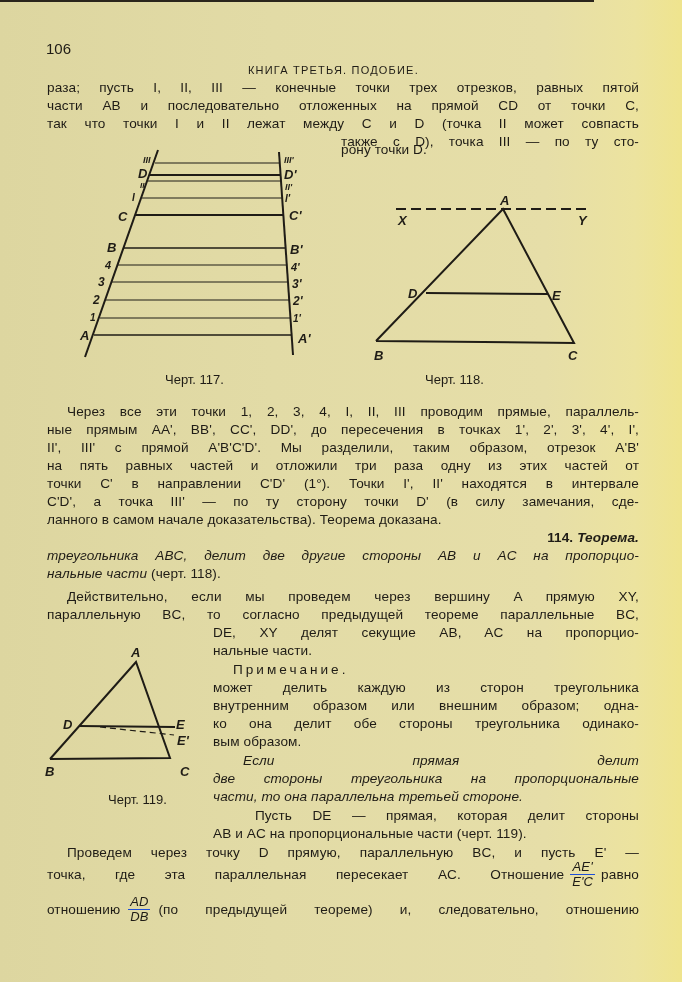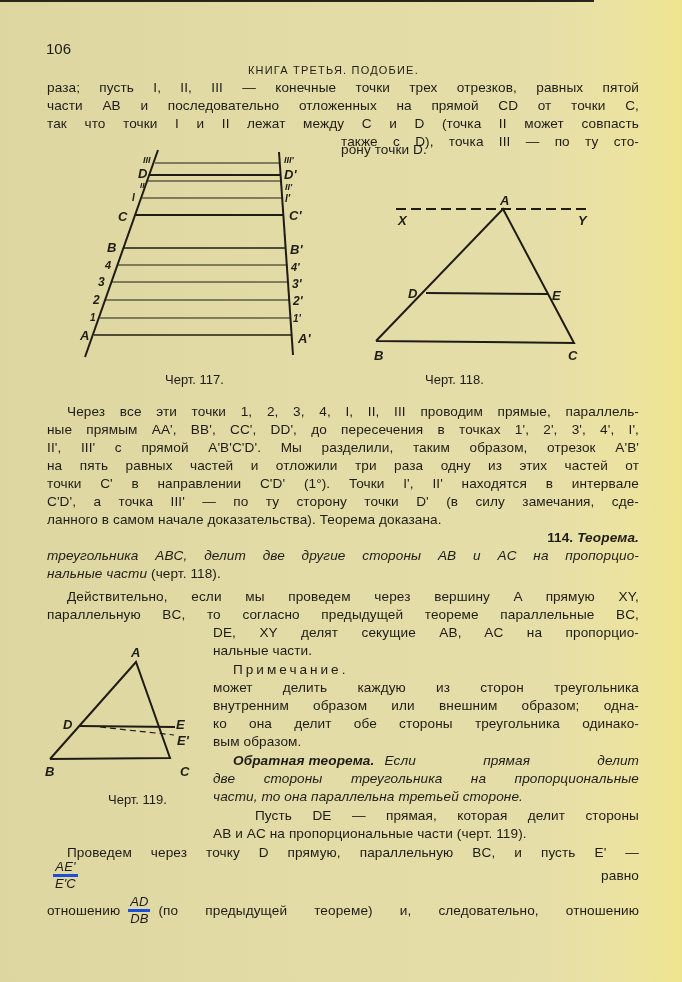--- a/index.html
+++ b/index.html
@@ -13,21 +13,21 @@
     .line {
       position:absolute; white-space:nowrap; font-size:13.6px; line-height:20px;
       transform-origin:0 0; letter-spacing:0.1px;
     }
     i, .it { font-style:italic; }
     .hdr-num { left:46px; top:40px; font-size:15px; }
     .hdr-title { left:248px; top:64px; font-size:11px; letter-spacing:1.2px; }
     .hdr-rule { left:44px; top:67px; width:594px; height:2px; background:#2a251c; }
     .caption { font-size:13px; position:absolute; white-space:nowrap; }
     .frac { display:inline-block; vertical-align:middle; text-align:center; font-style:italic; font-size:13px; line-height:14px; margin:0 6px;}
-    .frac .n { display:block; border-bottom:3px solid #1d4ed8; padding:0 2px; }
+    .frac .n { display:block; border-bottom:1px solid #1d4ed8; padding:0 2px; }
     .frac .d { display:block; padding:0 2px; }
     .spaced { letter-spacing:3px; }
     .bold { font-weight:bold; }
     svg text { font-family:"Liberation Sans", sans-serif; font-style:italic; font-weight:bold; fill:#1f1c16; }
   </style>
 </head>
 <body>
 
 <div class="abs hdr-num">106</div>
 <div class="abs hdr-title">КНИГА ТРЕТЬЯ. ПОДОБИЕ.</div>
@@ -123,21 +123,20 @@
 
 <div class="line" style="left:233px;top:660px;width:406px;display:flex;justify-content:space-between;">
   <span class="spaced">Примечание.</span>
 </div>
 <div class="line" style="left:213px;top:678px;width:426px;text-align:justify;text-align-last:justify;">может делить каждую из сторон треугольника</div>
 <div class="line" style="left:213px;top:696px;width:426px;text-align:justify;text-align-last:justify;">внутренним образом или внешним образом; одна-</div>
 <div class="line" style="left:213px;top:714px;width:426px;text-align:justify;text-align-last:justify;">ко она делит обе стороны треугольника одинако-</div>
 <div class="line" style="left:213px;top:732px;">вым образом.</div>
 
 <div class="line" style="left:233px;top:751px;width:406px;display:flex;justify-content:space-between;">
-  <span class="bold it">Обратная теорема.</span>
   <span class="it" style="flex:1;margin-left:10px;text-align:justify;text-align-last:justify;">Если прямая делит</span>
 </div>
 <div class="line it" style="left:213px;top:769px;width:426px;text-align:justify;text-align-last:justify;">две стороны треугольника на пропорциональные</div>
 <div class="line it" style="left:213px;top:787px;">части, то она параллельна третьей стороне.</div>
 
 <svg class="abs" style="left:30px;top:640px;" width="180" height="140" viewBox="0 0 180 140">
   <g stroke="#1f1c16" fill="none" stroke-width="2">
     <polyline points="20,119 106,22 140,118 20,119"></polyline>
     <line x1="49" y1="86" x2="145" y2="87"></line>
     <line x1="70" y1="87" x2="144" y2="95" stroke-dasharray="6,4" stroke-width="1.2"></line>
@@ -151,20 +150,21 @@
     <text x="150" y="136">C</text>
   </g>
 </svg>
 <div class="caption" style="left:108px;top:792px;">Черт. 119.</div>
 
 <div class="line" style="left:255px;top:806px;width:384px;text-align:justify;text-align-last:justify;">Пусть DE — прямая, которая делит стороны</div>
 <div class="line" style="left:213px;top:824px;">AB и AC на пропорциональные части (черт. 119).</div>
 <div class="line" style="left:67px;top:843px;width:572px;text-align:justify;text-align-last:justify;">Проведем через точку D прямую, параллельную BC, и пусть E' —</div>
 
 <div class="line" style="left:47px;top:860px;width:592px;display:flex;align-items:center;justify-content:space-between;">
+  <span style="flex:1;text-align:justify;text-align-last:justify;">точка, где эта параллельная пересекает AC. Отношение</span>
   <span class="frac">
     <span class="n">AE'</span>
     <span class="d">E'C</span>
   </span>
   <span>равно</span>
 </div>
 
 <div class="line" style="left:47px;top:895px;width:592px;display:flex;align-items:center;">
   <span>отношению</span>
   <span class="frac" style="margin:0 8px;">

